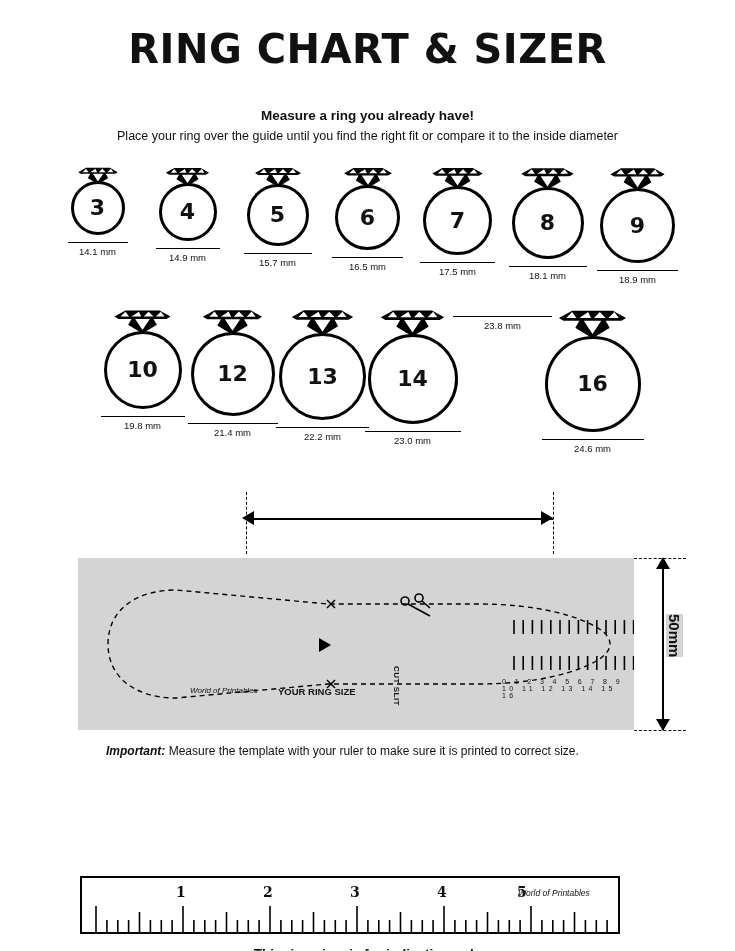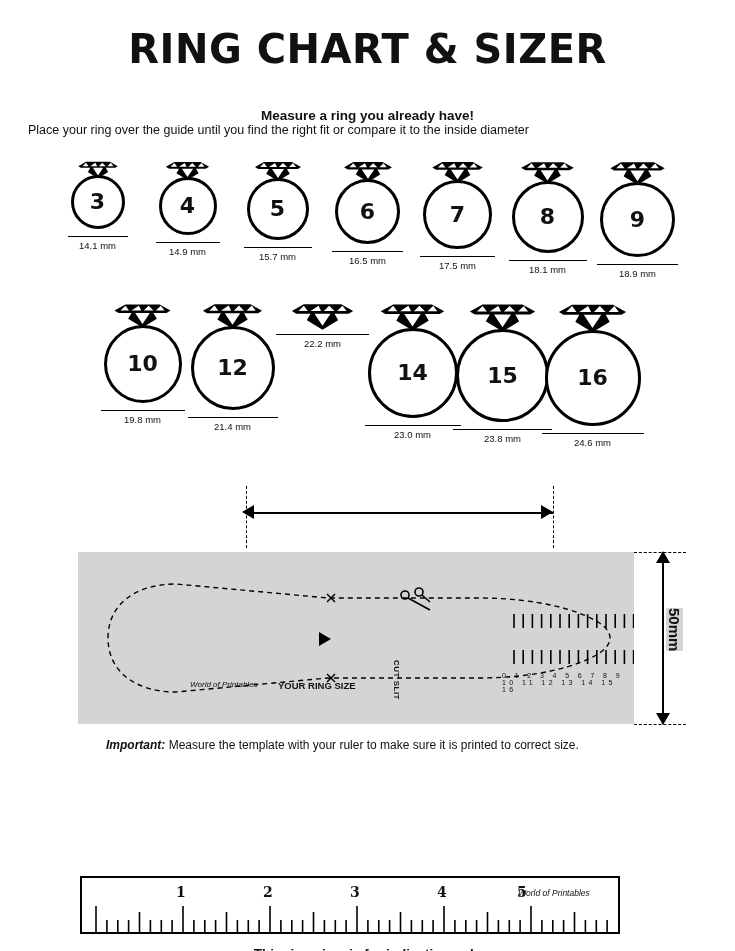--- a/index.html
+++ b/index.html
@@ -31,22 +31,23 @@
     margin-bottom: 0;
     font-family: "DejaVu Sans", sans-serif;
   }
   .subtitle {
     text-align: center;
     font-size: 13.5px;
     font-weight: bold;
     margin-top: 36px;
   }
   .instruction {
-    text-align: left;
+    text-align: center;
     font-size: 12.5px;
+    margin-top: 6px;
   }
 
   
   .ring-row {
     display: flex;
     justify-content: center;
     align-items: flex-start;
     margin-top: 24px;
   }
   .ring-cell {
@@ -458,20 +459,23 @@
           <svg class="gem" width="67" height="28" viewBox="0 0 100 42">
             <path d="M4 12 L22 2 L78 2 L96 12 L50 40 Z" fill="#000"></path>
             <path d="M14 12 L28 12 L22 4 Z" fill="#fff"></path>
             <path d="M32 12 L48 12 L44 4 Z" fill="#fff"></path>
             <path d="M52 12 L68 12 L60 4 Z" fill="#fff"></path>
             <path d="M72 12 L86 12 L80 4 Z" fill="#fff"></path>
             <path d="M10 16 L32 16 L24 30 Z" fill="#fff"></path>
             <path d="M38 16 L62 16 L50 34 Z" fill="#fff"></path>
             <path d="M68 16 L90 16 L76 30 Z" fill="#fff"></path>
           </svg>
+          <div class="band" style="width: 87px; height: 87px;">
+            <span>13</span>
+          </div>
         </div>
         <div class="mm-line" style="width: 93px;"></div>
         <div class="mm-text">22.2 mm</div>
       </div>
       <div class="ring-cell" style="width: 90px;">
         <div class="ring-graphic">
           <svg class="gem" width="69" height="29" viewBox="0 0 100 42">
             <path d="M4 12 L22 2 L78 2 L96 12 L50 40 Z" fill="#000"></path>
             <path d="M14 12 L28 12 L22 4 Z" fill="#fff"></path>
             <path d="M32 12 L48 12 L44 4 Z" fill="#fff"></path>
@@ -482,35 +486,20 @@
             <path d="M68 16 L90 16 L76 30 Z" fill="#fff"></path>
           </svg>
           <div class="band" style="width: 90px; height: 90px;">
             <span>14</span>
           </div>
         </div>
         <div class="mm-line" style="width: 96px;"></div>
         <div class="mm-text">23.0 mm</div>
       </div>
       <div class="ring-cell" style="width: 90px;">
-        <div class="ring-graphic">
-          <svg class="gem" width="71" height="30" viewBox="0 0 100 42">
-            <path d="M4 12 L22 2 L78 2 L96 12 L50 40 Z" fill="#000"></path>
-            <path d="M14 12 L28 12 L22 4 Z" fill="#fff"></path>
-            <path d="M32 12 L48 12 L44 4 Z" fill="#fff"></path>
-            <path d="M52 12 L68 12 L60 4 Z" fill="#fff"></path>
-            <path d="M72 12 L86 12 L80 4 Z" fill="#fff"></path>
-            <path d="M10 16 L32 16 L24 30 Z" fill="#fff"></path>
-            <path d="M38 16 L62 16 L50 34 Z" fill="#fff"></path>
-            <path d="M68 16 L90 16 L76 30 Z" fill="#fff"></path>
-          </svg>
-          <div class="band" style="width: 93px; height: 93px;">
-            <span>15</span>
-          </div>
-        </div>
         <div class="mm-line" style="width: 99px;"></div>
         <div class="mm-text">23.8 mm</div>
       </div>
       <div class="ring-cell" style="width: 90px; justify-content: center;">
         <div class="ring-graphic">
           <svg class="gem" width="73" height="31" viewBox="0 0 100 42">
             <path d="M4 12 L22 2 L78 2 L96 12 L50 40 Z" fill="#000"></path>
             <path d="M14 12 L28 12 L22 4 Z" fill="#fff"></path>
             <path d="M32 12 L48 12 L44 4 Z" fill="#fff"></path>
             <path d="M52 12 L68 12 L60 4 Z" fill="#fff"></path>

